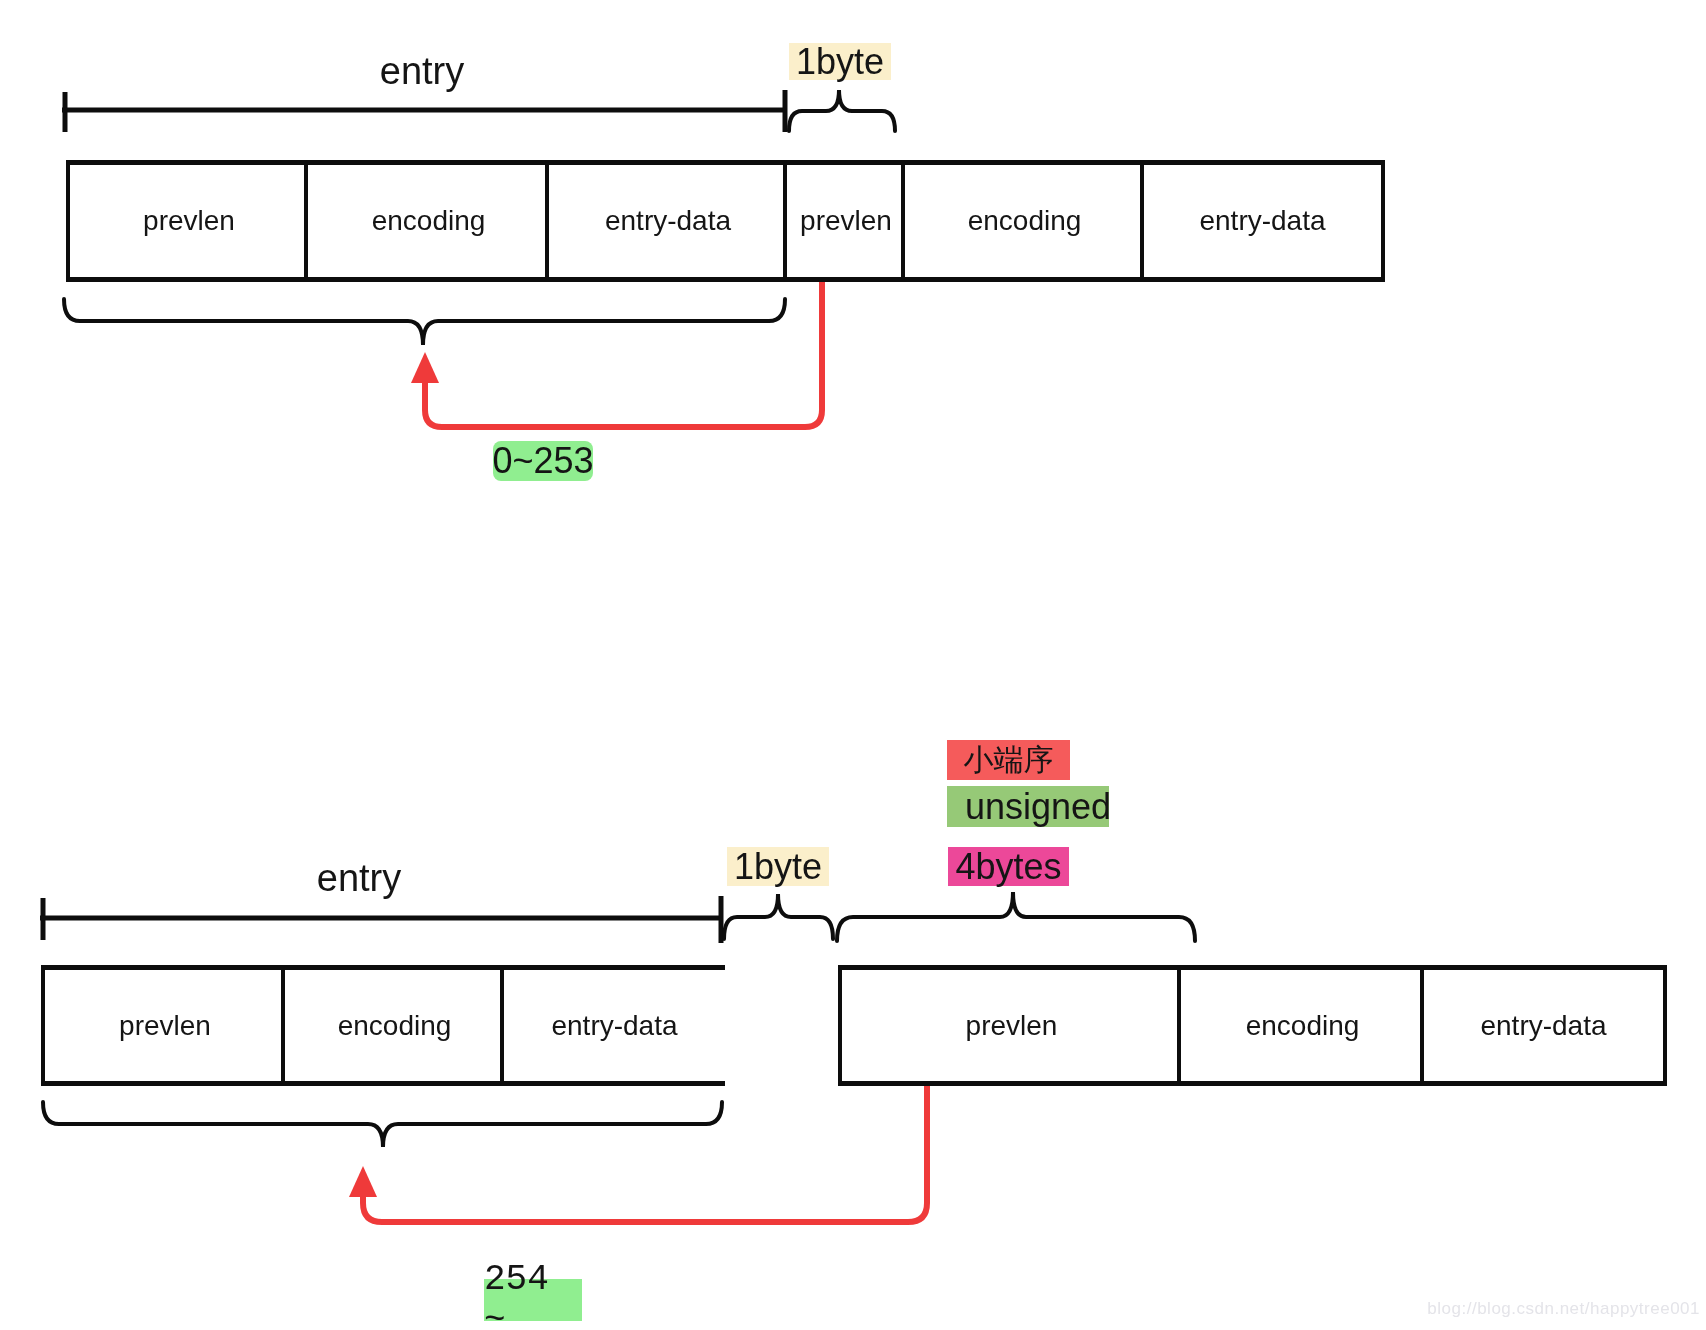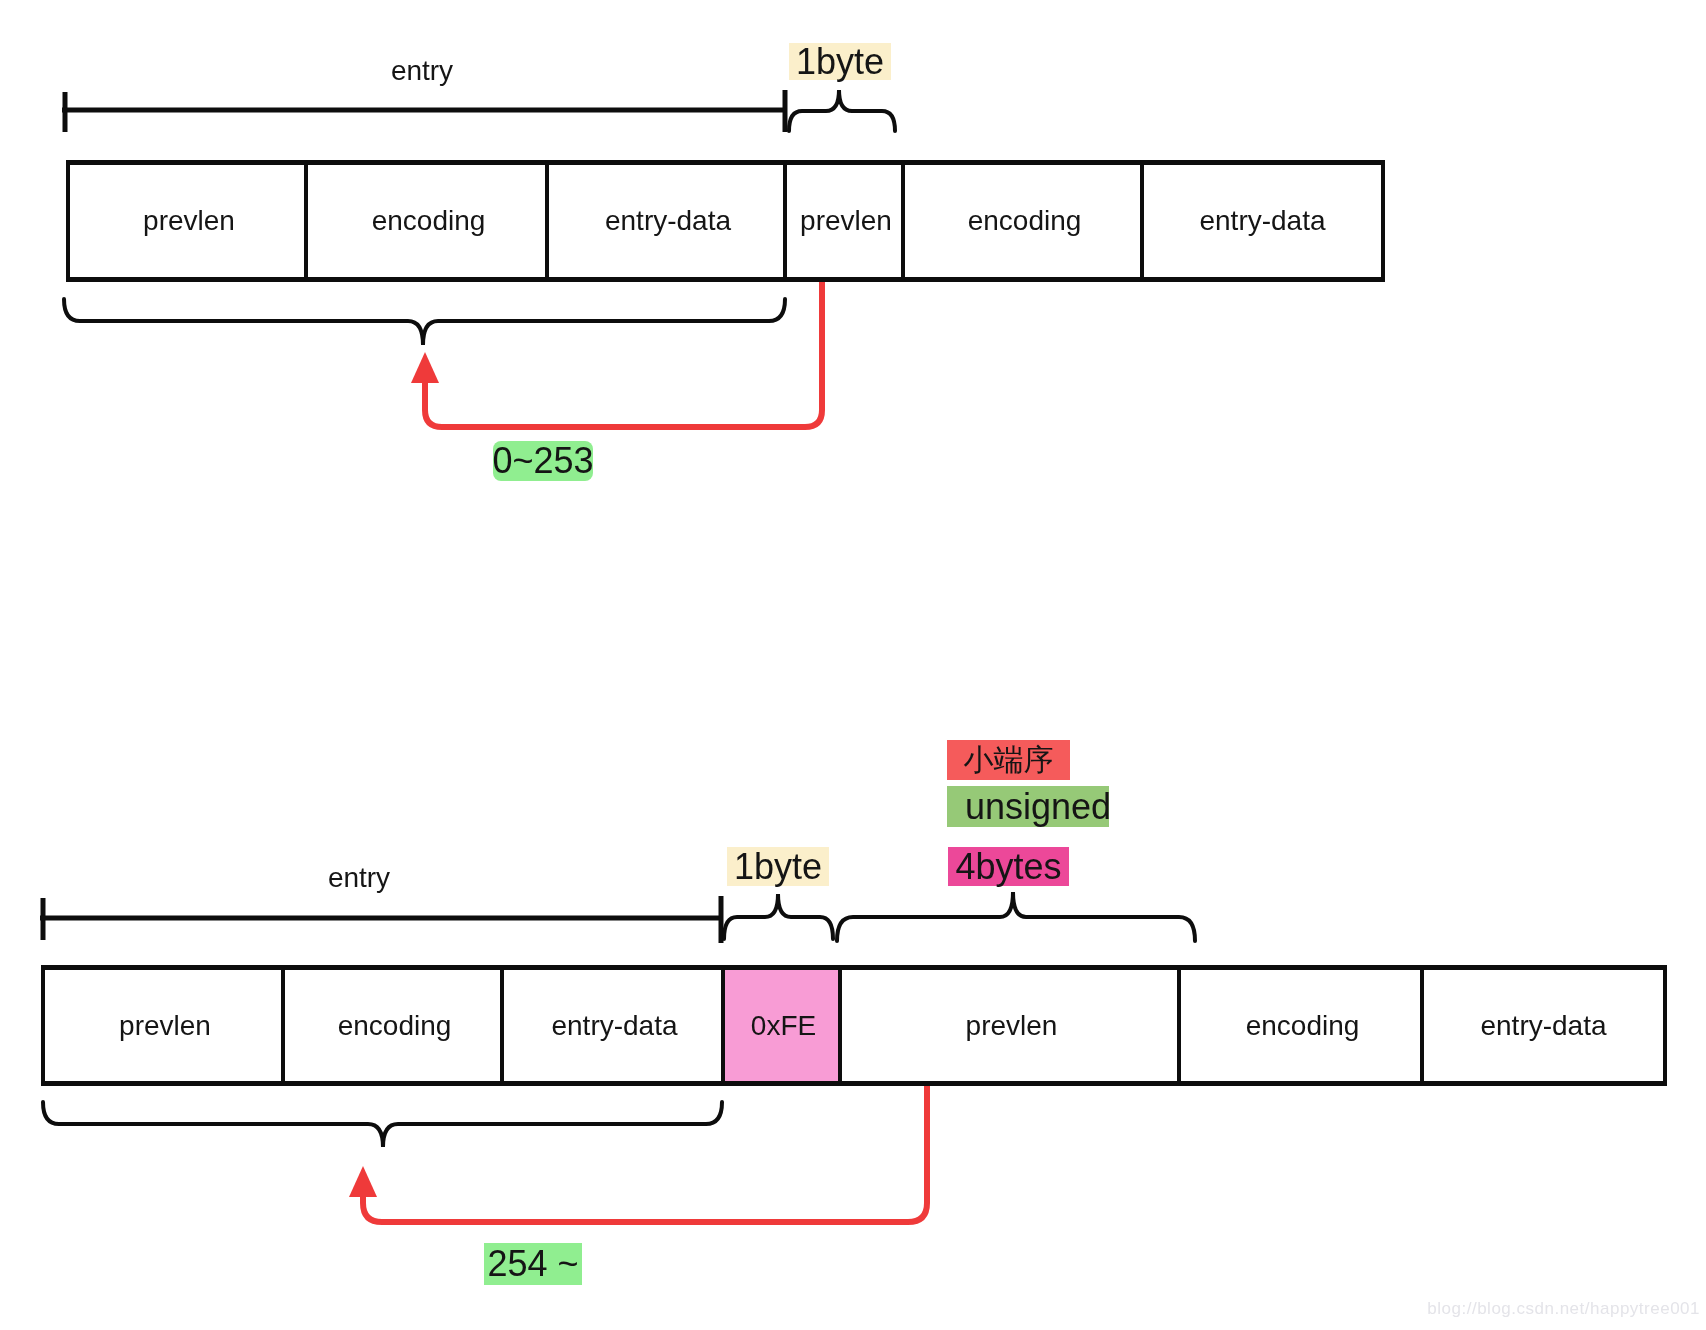--- a/index.html
+++ b/index.html
@@ -15,21 +15,21 @@
     display:flex;align-items:center;justify-content:center;
     font-size:28px;background:#ffffff;margin-top:10px;
   }
   .cell.last{border-right-width:4px;}
   .tag{
     position:absolute;display:flex;align-items:center;justify-content:center;
     font-size:36px;
   }
   .free-label{
     position:absolute;display:flex;align-items:center;justify-content:center;
-    font-size:28px;background:transparent;
+    font-size:38px;background:transparent;
   }
   .serif-cn{font-family:Liberation Sans, sans-serif;font-size:30px;}
   .watermark{
     position:absolute;left:1300px;top:1299px;width:400px;text-align:right;
     font-size:17px;color:#e4e4e9;letter-spacing:0.5px;
   }
 </style>
 </head>
 <body>
 
@@ -75,22 +75,21 @@
   <div class="tag serif-cn" style="left: 947px; top: 740px; width: 123px; height: 40px; background-color: rgb(245, 91, 91);">小端序</div>
   <div class="tag" style="left: 947px; top: 786px; width: 142px; height: 41px; background-color: rgb(150, 201, 119); padding-left: 20px;">unsigned</div>
   <div class="tag" style="left: 948px; top: 847px; width: 121px; height: 39px; background-color: #ec4899;">4bytes</div>
   <div class="tag" style="left: 727px; top: 847px; width: 102px; height: 39px; background-color: rgb(251, 239, 203);">1byte</div>
 
   <div class="free-label" style="left:237px;top:862px;width:244px;height:32px;">entry</div>
 
   <div class="cell" style="left:41px;top:955px;width:244px;height:121px;">prevlen</div>
   <div class="cell" style="left:281px;top:955px;width:223px;height:121px;">encoding</div>
   <div class="cell" style="left:500px;top:955px;width:225px;height:121px;">entry-data</div>
-  <div class="cell" style="left: 721px; top: 955px; width: 121px; height: 121px; background-color: rgb(248, 156, 213);">0xFE</div>
   <div class="cell" style="left:838px;top:955px;width:343px;height:121px;">prevlen</div>
   <div class="cell" style="left:1177px;top:955px;width:247px;height:121px;">encoding</div>
   <div class="cell last" style="left:1420px;top:955px;width:247px;height:121px;">entry-data</div>
 
-  <div class="tag" style="left: 484px; top: 1243px; width: 98px; height: 42px; background-color: rgb(144, 238, 144);">254 ~</div>
+  <div class="tag" style="left: 484px; top: 1279px; width: 98px; height: 42px; background-color: rgb(144, 238, 144); font-family: Liberation Mono, monospace;">254 ~</div>
 
   <div class="watermark">blog://blog.csdn.net/happytree001</div>
 
 </div>
 
 </body></html>

